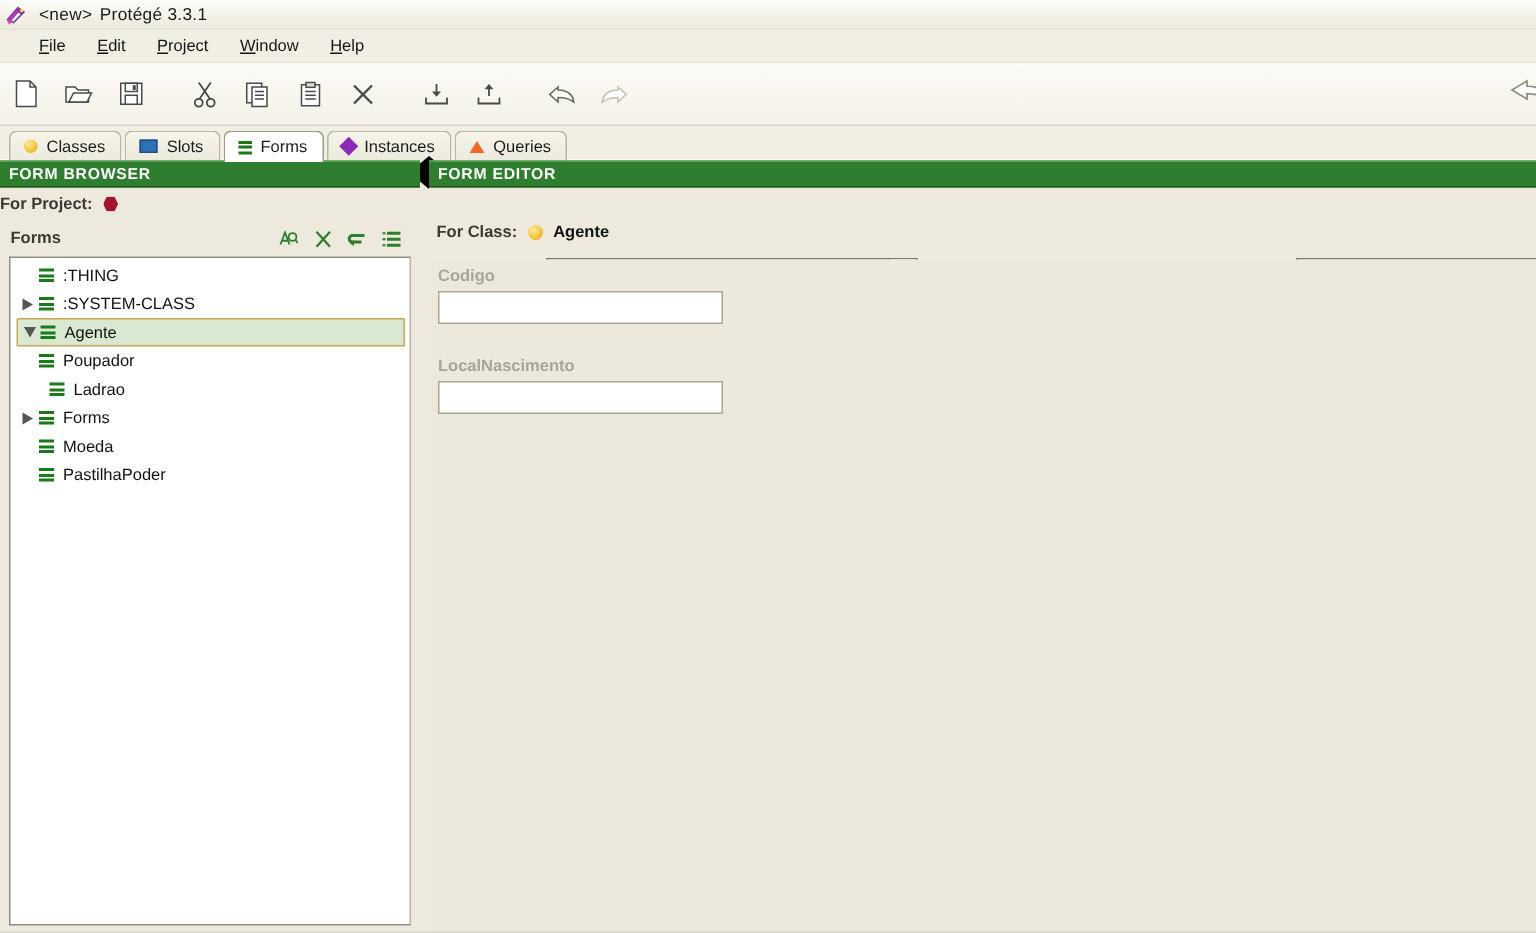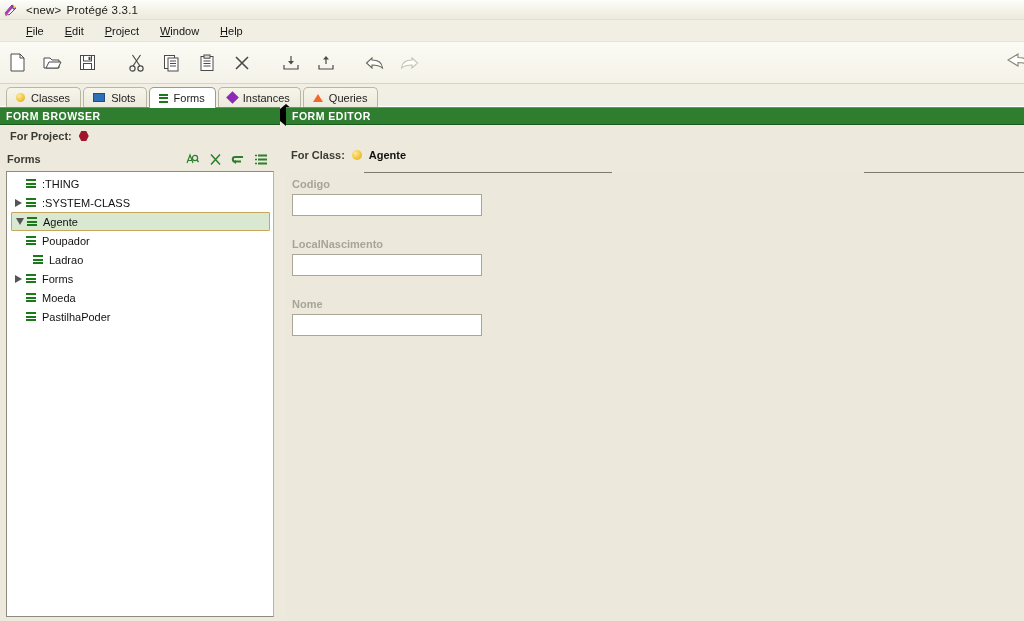--- a/index.html
+++ b/index.html
@@ -102,21 +102,21 @@
     border-top:1px solid #58a158; border-bottom:1px solid #1d5a1d;
   }
 
   
   .browser {
     position:absolute; left:0; top:0; width:280px; bottom:0;
     background:#edeadd; display:flex; flex-direction:column;
   }
   .for-project {
     height: 22px; display:flex; align-items:center; gap:7px;
-    padding-left:10px; font-size:11px; color:#3a3a32; font-weight:bold;
+    padding-left:0; font-size:11px; color:#3a3a32; font-weight:bold;
   }
   .hexdot { width:10px;height:10px; background:#a0172b;
     clip-path: polygon(25% 0,75% 0,100% 50%,75% 100%,25% 100%,0 50%); }
   .forms-bar {
     height: 24px; display:flex; align-items:center;
     padding: 0 10px 0 7px; font-size:11px; color:#3a3a32; font-weight:bold;
   }
   .forms-bar .spacer { flex:1 }
   .mini-icon { width:18px; height:16px; margin-left:5px; display:flex; align-items:center; justify-content:center; cursor:default; }
 
@@ -501,23 +501,19 @@
 
       <div class="canvas">
         <div class="widget" style="left:6px; top:65px;">
           <div class="wlabel">LocalNascimento</div>
           <div class="wfield"></div>
         </div>
         <div class="widget" style="left:6px; top:5px;">
           <div class="wlabel">Codigo</div>
           <div class="wfield"></div>
         </div>
-        <div class="widget" style="left:6px; top:125px;">
-          <div class="wlabel">Nome</div>
-          <div class="wfield"></div>
-        </div>
       </div>
     </div>
 
   </div>
 
   <div class="bottom-edge"></div>
 </div>
 
 </body></html>

